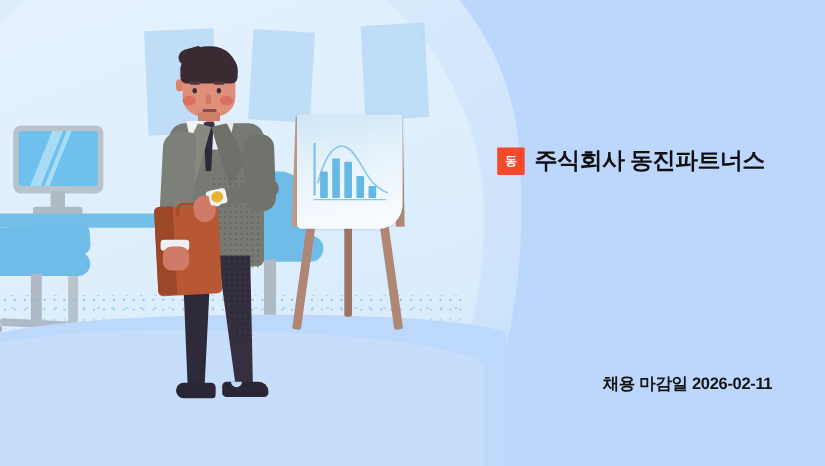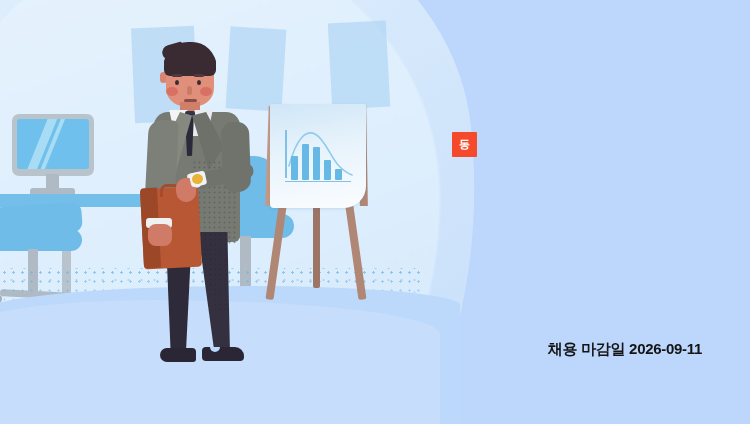--- a/index.html
+++ b/index.html
@@ -302,17 +302,18 @@
     <div class="armR-fore"></div>
     <div class="cuffR"></div>
     <div class="handR"></div>
     <div class="watch"></div>
     <div class="watch-face"></div>
   </div>
 
 
   <div class="company-row">
     <div class="badge">동</div>
-  </div>
-
-  <div class="deadline">채용 마감일  2026-09-11</div>
+    <div class="company-name">주식회사 동진파트너스</div>
+  </div>
+
+  <div class="deadline">채용 마감일  2026-02-11</div>
 
 </div>
 
 </body></html>

